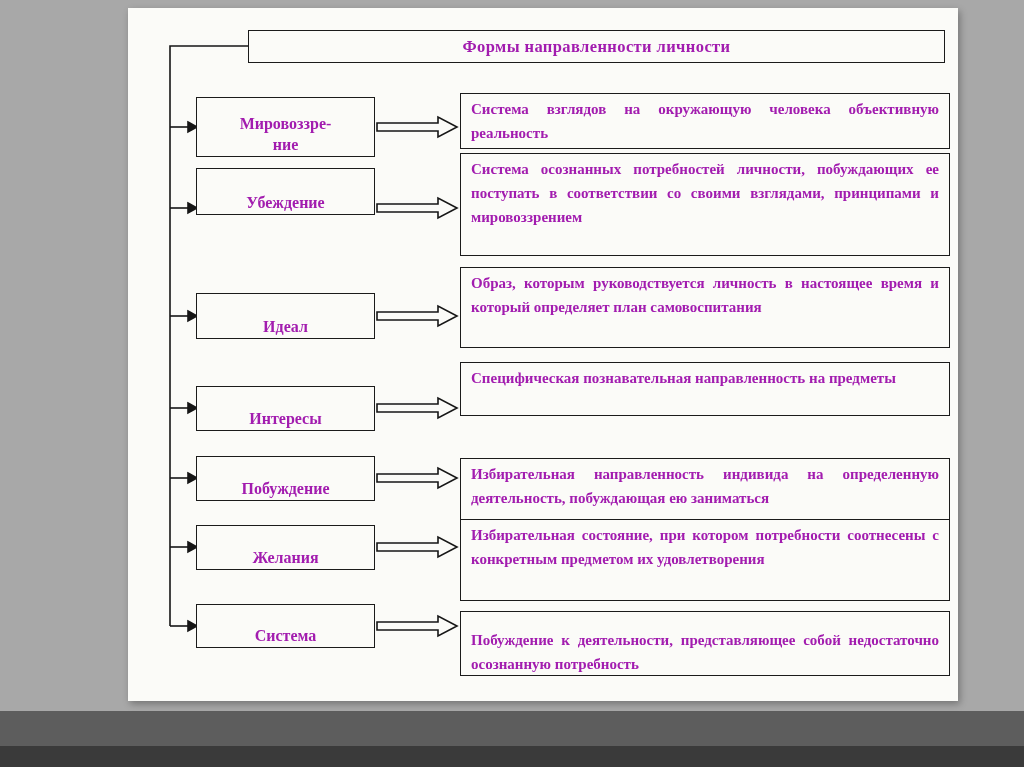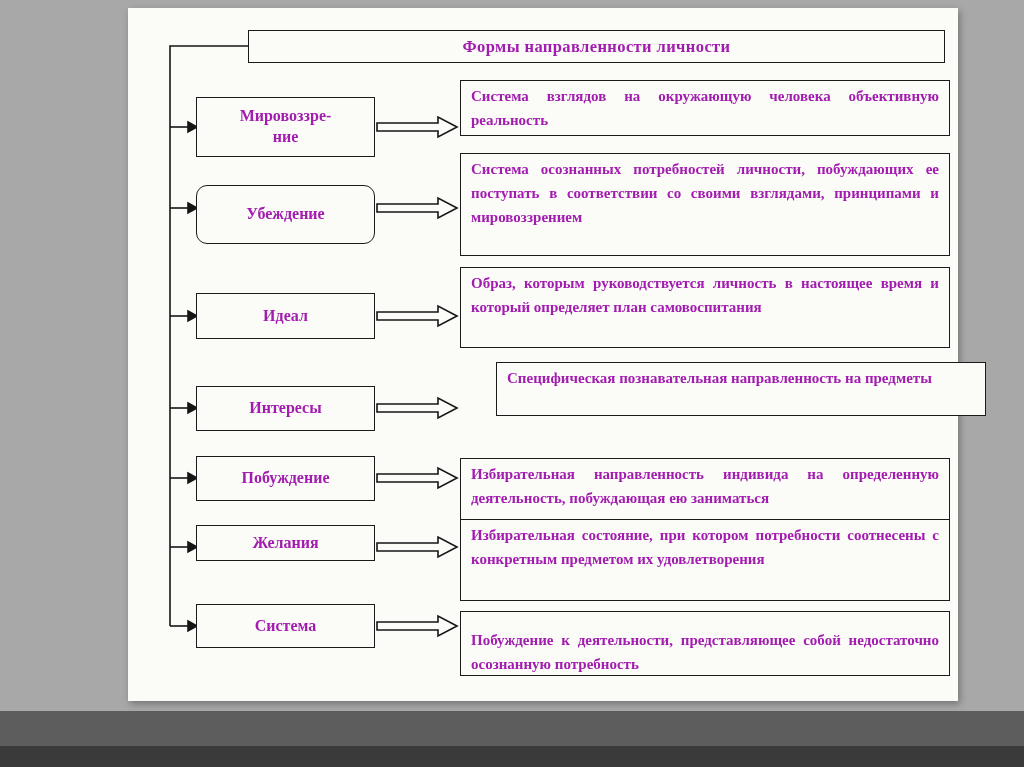--- a/index.html
+++ b/index.html
@@ -18,40 +18,40 @@
     position:absolute;border:1.5px solid #1b1b1b;background:#fbfbf8;
     box-sizing:border-box;color:#a21caf;font-weight:bold;
   }
   .title-box{
     left:248px;top:30px;width:697px;height:33px;
     display:flex;align-items:center;justify-content:center;
     font-size:16.5px;letter-spacing:.4px;
   }
   .term-box{
     left:196px;width:179px;
-    display:flex;align-items:center;justify-content:center;
+    display:flex;align-items:flex-end;justify-content:center;
     font-size:16px;text-align:center;
   }
   .term-box span{white-space:pre-line;line-height:1.3;}
   .t1{top:97px;height:60px;}
-  .t2{top:185px;height:59px;border-radius:11px;}
+  .t2{top:168px;height:47px;}
   .t3{top:293px;height:46px;}
   .t4{top:386px;height:45px;}
   .t5{top:456px;height:45px;}
-  .t6{top:525px;height:36px;}
+  .t6{top:525px;height:45px;}
   .t7{top:604px;height:44px;}
   .def-box{
     left:460px;width:490px;
     font-size:15px;line-height:24px;
     padding:3px 10px;text-align:justify;
   }
-  .d1{top:80px;height:56px;}
+  .d1{top:93px;height:56px;}
   .d2{top:153px;height:103px;}
   .d3{top:267px;height:81px;}
-  .d4{top:362px;height:54px;margin-left:36px;}
+  .d4{top:362px;height:54px;}
   .d5{top:426px;height:85px;margin-top:32px;}
   .d6{top:519px;height:82px;}
   .d7{top:611px;height:65px;padding-top:16px;}
   svg.overlay{position:absolute;left:0;top:0;pointer-events:none;}
 </style>
 </head>
 <body>
 
 <div class="strip-mid"></div>
 <div class="strip-bottom"></div>

